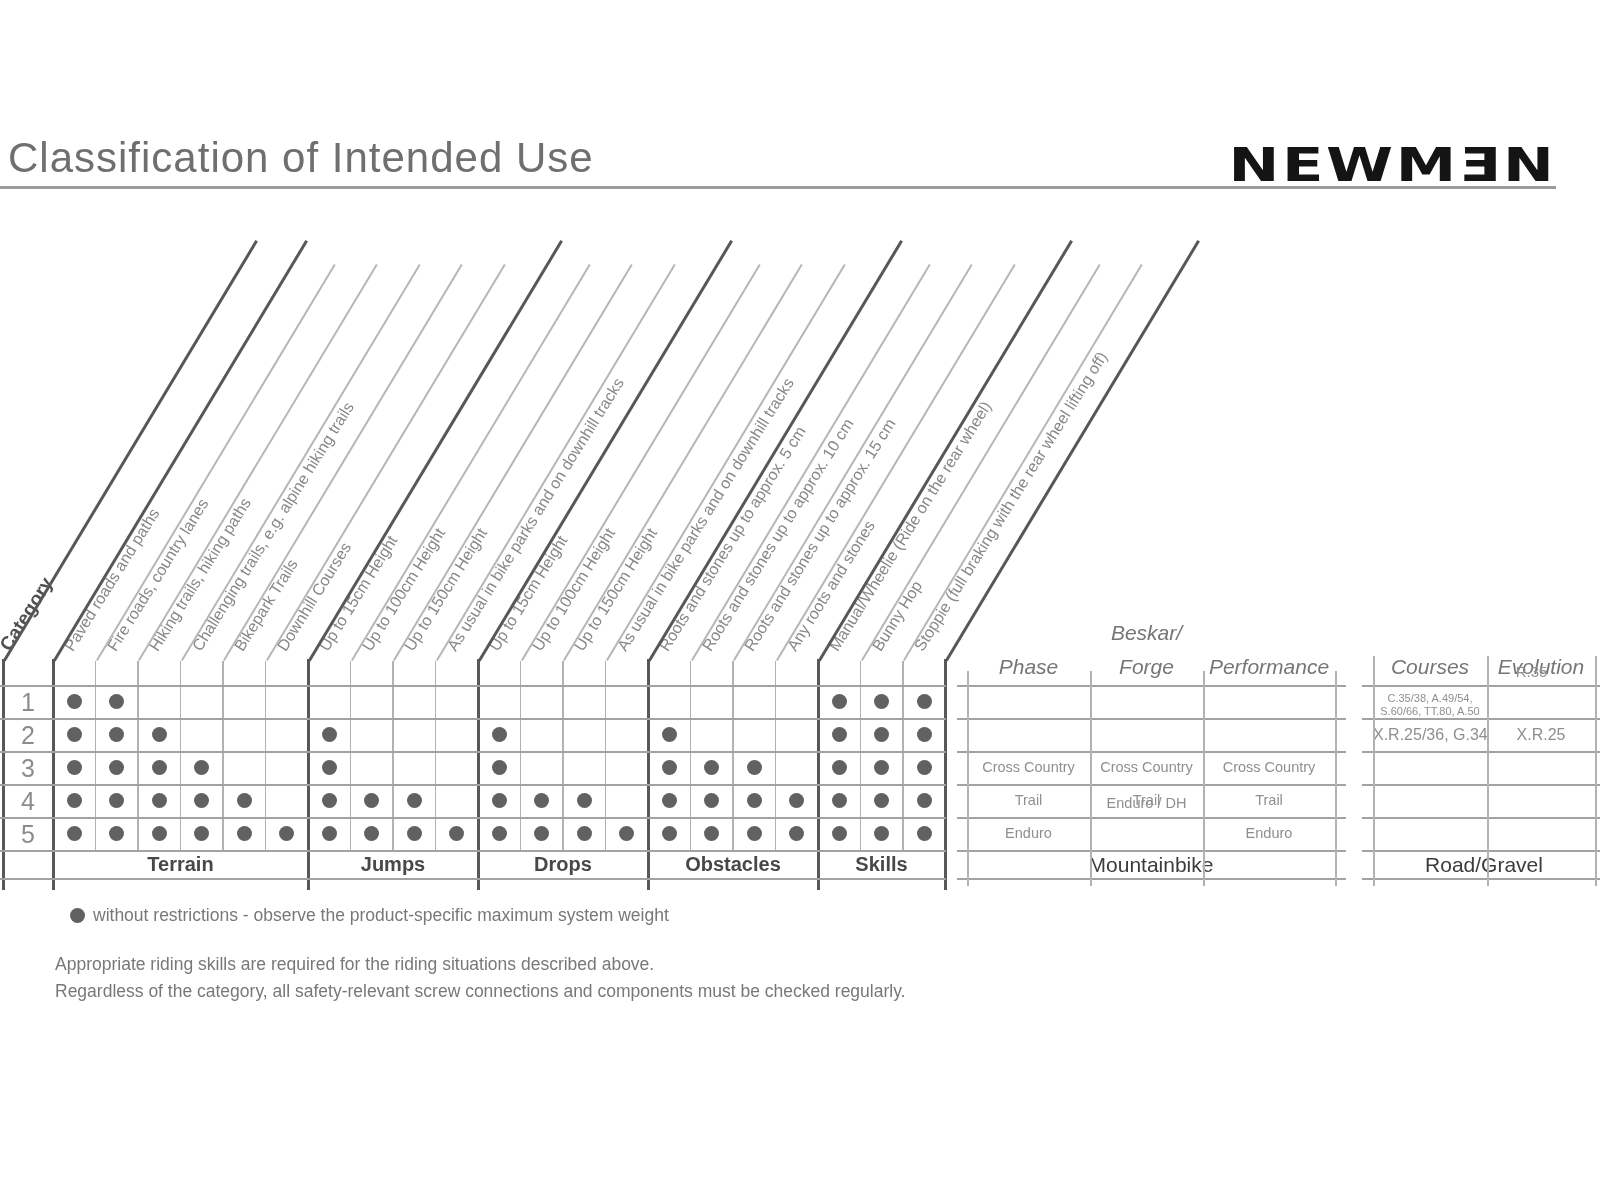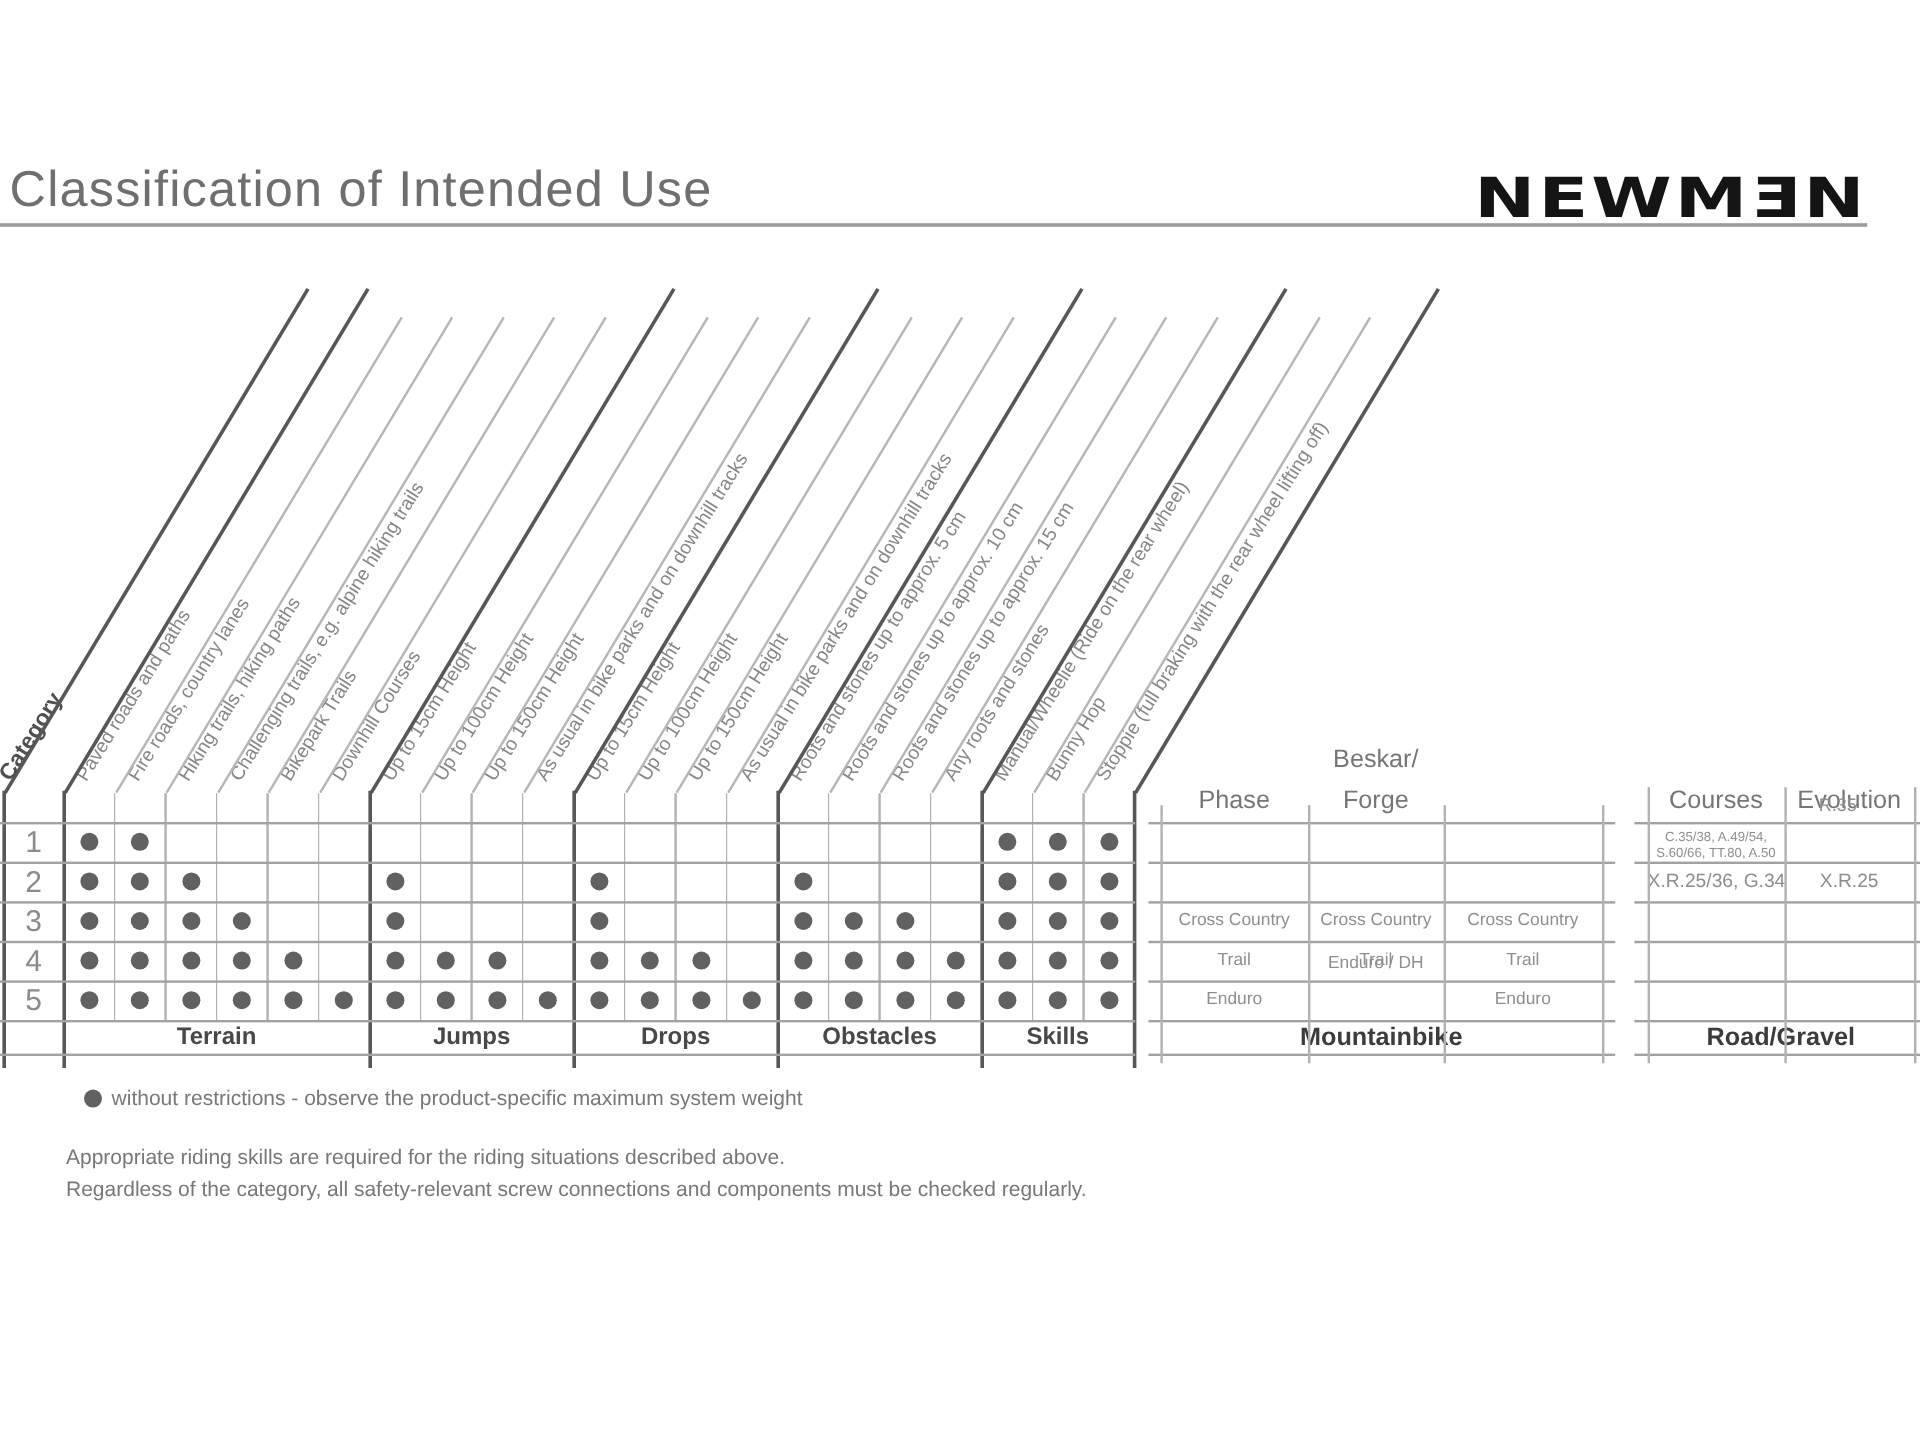--- a/index.html
+++ b/index.html
@@ -17,26 +17,26 @@
   .dline.dark{width:3px;background:#575757;}
   .dot{position:absolute;width:15px;height:15px;border-radius:50%;background:#616161;}
   .dlabel{position:absolute;top:635px;line-height:20px;white-space:nowrap;font-size:16px;color:#878787;
           transform-origin:0 100%;transform:rotate(-58deg);}
   .dlabel.cat{top:632px;line-height:23px;font-size:19px;font-weight:bold;color:#4f4f4f;}
   .rownum{position:absolute;left:3px;width:50px;text-align:center;height:33px;line-height:33px;
           font-size:25px;color:#8c8c8c;}
   .grplabel{position:absolute;top:851px;height:27px;line-height:27px;text-align:center;
             font-size:20px;font-weight:bold;color:#484848;}
   .thead{position:absolute;top:612px;height:72px;display:flex;flex-direction:column;justify-content:flex-end;
-         align-items:center;font-size:21px;color:#767676;}
+         align-items:center;font-size:21px;color:#767676;font-style:italic;}
   .thead span{display:block;line-height:34px;}
   .cell{position:absolute;height:33px;line-height:33px;text-align:center;font-size:14.5px;color:#8f8f8f;white-space:nowrap;}
   .cell.small{font-size:11px;line-height:13px;height:auto;white-space:normal;}
   .secfoot{position:absolute;top:851px;height:43px;line-height:27px;text-align:center;
-           font-size:21px;font-weight:bold;color:#3c3c3c;}
+           font-size:21px;font-weight:normal;color:#3c3c3c;}
   .legend{position:absolute;left:93px;top:903px;font-size:17.5px;color:#787878;line-height:24px;}
   .legend-dot{position:absolute;left:70px;top:908px;width:15px;height:15px;border-radius:50%;background:#616161;}
   .notes{position:absolute;left:55px;top:951px;font-size:17.5px;color:#787878;}
   .notes div{line-height:27px;}
 </style>
 </head>
 <body>
 
 <div id="page">
 
@@ -79,20 +79,24 @@
   <div class="grplabel" style="left:648px;width:170px">Obstacles</div>
   <div class="grplabel" style="left:818px;width:127px">Skills</div>
 
   <div class="thead" style="left:967px;width:123px">
     <span></span>
     <span>Phase</span>
   </div>
   <div class="thead" style="left:1090px;width:113px">
     <span>Beskar/</span>
     <span>Forge</span>
+  </div>
+  <div class="thead" style="left:1203px;width:132px">
+    <span></span>
+    <span>Performance</span>
   </div>
 
   <div class="cell" style="left:967px;width:123px;top:751px">Cross Country</div>
   <div class="cell" style="left:1090px;width:113px;top:751px">Cross Country</div>
   <div class="cell" style="left:1203px;width:132px;top:751px">Cross Country</div>
   <div class="cell" style="left:967px;width:123px;top:784px">Trail</div>
   <div class="cell" style="left:1090px;width:113px;top:784px">Trail</div>
   <div class="cell" style="left:1203px;width:132px;top:784px">Trail</div>
   <div class="cell" style="left:967px;width:123px;top:817px">Enduro</div>
   <div class="cell" style="left:1090px;width:113px;top:787px">Enduro / DH</div>

